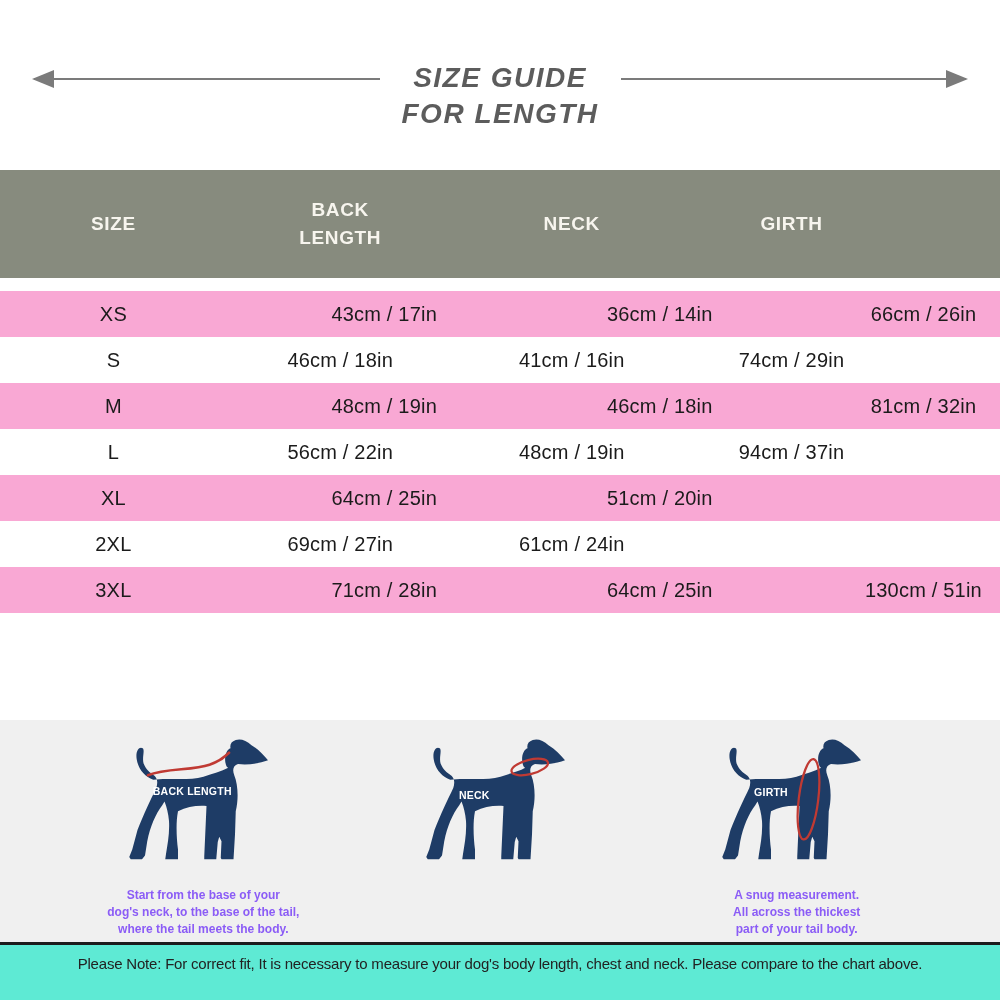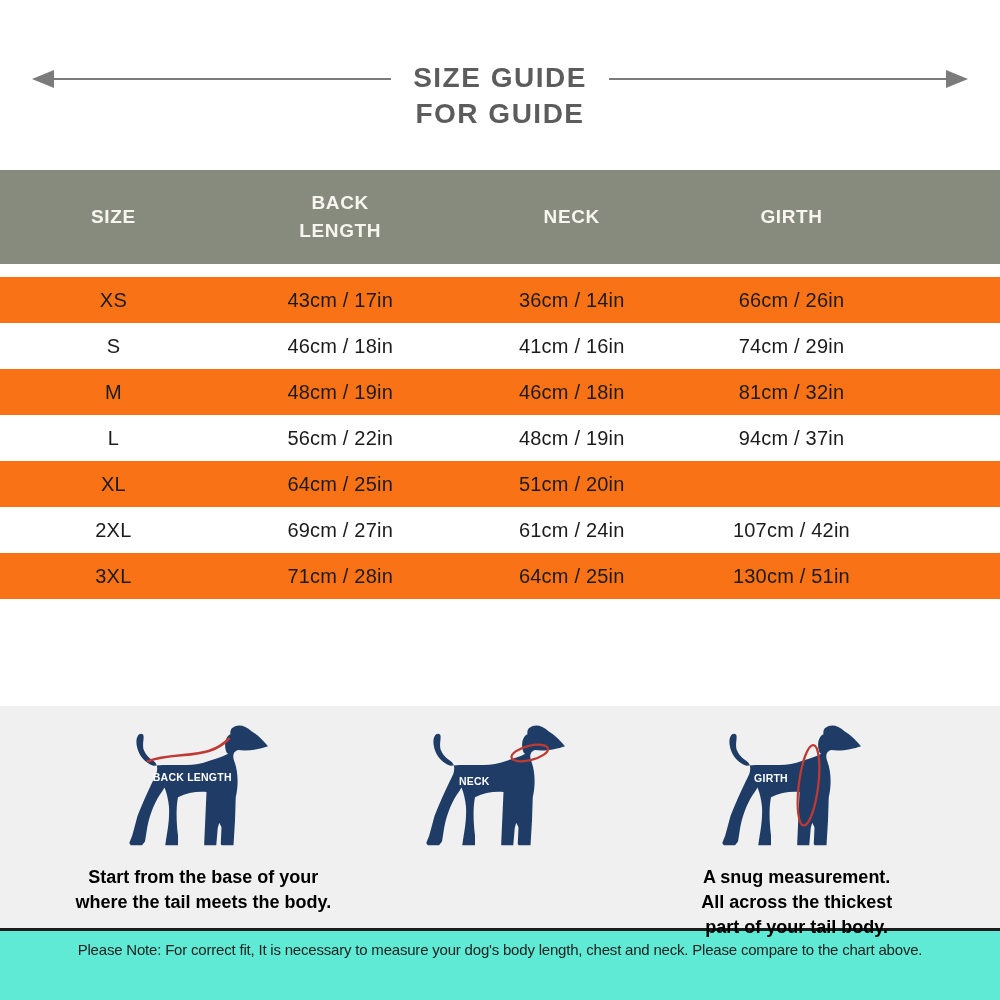--- a/index.html
+++ b/index.html
@@ -1,66 +1,66 @@
 <!DOCTYPE html>
 <html><head>
 <meta charset="utf-8">
 <style>
   * { margin: 0; padding: 0; box-sizing: border-box; }
   html, body { width: 1000px; height: 1000px; background: #ffffff; overflow: hidden;
     font-family: "Liberation Sans", "DejaVu Sans", sans-serif; }
 
   
-  .title-section { height: 170px; display: flex; align-items: flex-start; padding: 0 34px; }
+  .title-section { height: 170px; display: flex; align-items: flex-start; padding: 0 34px; font-style: italic; }
   .arrow-line { flex: 1; height: 2px; background: #7b7b7b; margin-top: 78px; position: relative; }
   .arrow-line .head { position: absolute; top: -8px; width: 0; height: 0;
     border-top: 9px solid transparent; border-bottom: 9px solid transparent; }
   .arrow-left .head { left: -2px; border-right: 22px solid #7b7b7b; }
   .arrow-right .head { right: -2px; border-left: 22px solid #7b7b7b; }
   .title-text { text-align: center; padding: 0 22px; margin-top: 60px; color: #5c5c5c;
     font-size: 28px; font-weight: 600; letter-spacing: 1.5px; line-height: 36px; }
 
   
   .size-table { width: 100%; }
   .grid-4 { display: grid; grid-template-columns: 24% 24% 25% 21.5%; padding-right: 5.5%; }
-  .thead { background: #878b7e; height: 94px; align-items: center; margin-bottom: 13px; }
+  .thead { background: #878b7e; height: 108px; align-items: center; margin-bottom: 13px; }
   .th { display: flex; justify-content: center; align-items: center; text-align: center;
     color: #f7f5ee; font-size: 19px; font-weight: 700; letter-spacing: 0.6px; line-height: 1.45; }
   .th .wrap-narrow { display: inline-block; width: 95px; }
   .tr { height: 46px; align-items: center; text-align: center; font-size: 20px; color: #1b1b1b; }
-  .tr.alt { background: #f97316; }
+  .tr.alt { background: #f9a8d4; gap: 44px; }
   .td { letter-spacing: 0.2px; }
 
   .spacer { height: 107px; background: #ffffff; }
 
   
   .dogs-section { height: 225px; background: #f0f0f0; border-bottom: 3px solid #1c1c1c;
     display: flex; justify-content: space-between; padding: 10px 55px 0 55px; }
   .guide-col { width: 300px; text-align: center; }
   .guide-col svg.dog { display: block; margin: 0 auto; }
-  .caption { margin-top: 6px; font-size: 18px; font-weight: 700; color: #000000; line-height: 1.4; }
+  .caption { margin-top: 14px; font-size: 12px; font-weight: 700; color: #8b5cf6; line-height: 1.4; }
   .caption span { display: block; }
   .dog-label { font-family: "Liberation Sans", sans-serif; font-size: 14px; font-weight: 700;
     fill: #ffffff; letter-spacing: 0.3px; }
 
   
   .note-section { height: 75px; padding-top: 5px; text-align: center; background: #5eead4;
     font-size: 15px; color: #222222; letter-spacing: -0.2px; line-height: 27px; }
   .note-section div { white-space: nowrap; }
 </style>
 </head>
 <body>
 
 <div class="title-section">
   <div class="arrow-line arrow-left">
       <span class="head"></span>
     </div>
   <div class="title-text">
     <div>SIZE GUIDE</div>
-    <div>FOR GUIDE</div>
+    <div>FOR LENGTH</div>
   </div>
   <div class="arrow-line arrow-right">
       <span class="head"></span>
     </div>
 </div>
 
 <div class="size-table">
   <div class="thead grid-4">
     <div class="th">SIZE</div>
     <div class="th">
@@ -96,21 +96,20 @@
   </div>
   <div class="tr alt grid-4">
     <div class="td">XL</div>
     <div class="td">64cm / 25in</div>
     <div class="td">51cm / 20in</div>
   </div>
   <div class="tr grid-4">
     <div class="td">2XL</div>
     <div class="td">69cm / 27in</div>
     <div class="td">61cm / 24in</div>
-    <div class="td">107cm / 42in</div>
   </div>
   <div class="tr alt grid-4">
     <div class="td">3XL</div>
     <div class="td">71cm / 28in</div>
     <div class="td">64cm / 25in</div>
     <div class="td">130cm / 51in</div>
   </div>
 </div>
 
 <div class="spacer"></div>
@@ -132,20 +131,21 @@
 <div class="dogs-section">
 
   <div class="guide-col">
     <svg class="dog" width="165" height="143" viewBox="0 0 220 190">
       <use href="#dog-shape"></use>
       <path d="M36,60 C60,50 95,54 118,46 C130,42 138,36 144,30" fill="none" stroke="#c03a33" stroke-width="3.5" stroke-linecap="round"></path>
       <text x="95" y="86" text-anchor="middle" class="dog-label">BACK LENGTH</text>
     </svg>
     <div class="caption">
       <span>Start from the base of your</span>
+      <span>dog's neck, to the base of the tail,</span>
       <span>where the tail meets the body.</span>
     </div>
   </div>
 
   <div class="guide-col">
     <svg class="dog" width="165" height="143" viewBox="0 0 220 190">
       <use href="#dog-shape"></use>
       <ellipse cx="149" cy="49" rx="25" ry="9.5" transform="rotate(-14 149 49)" fill="none" stroke="#c03a33" stroke-width="3"></ellipse>
       <text x="75" y="91" text-anchor="middle" class="dog-label">NECK</text>
     </svg>

